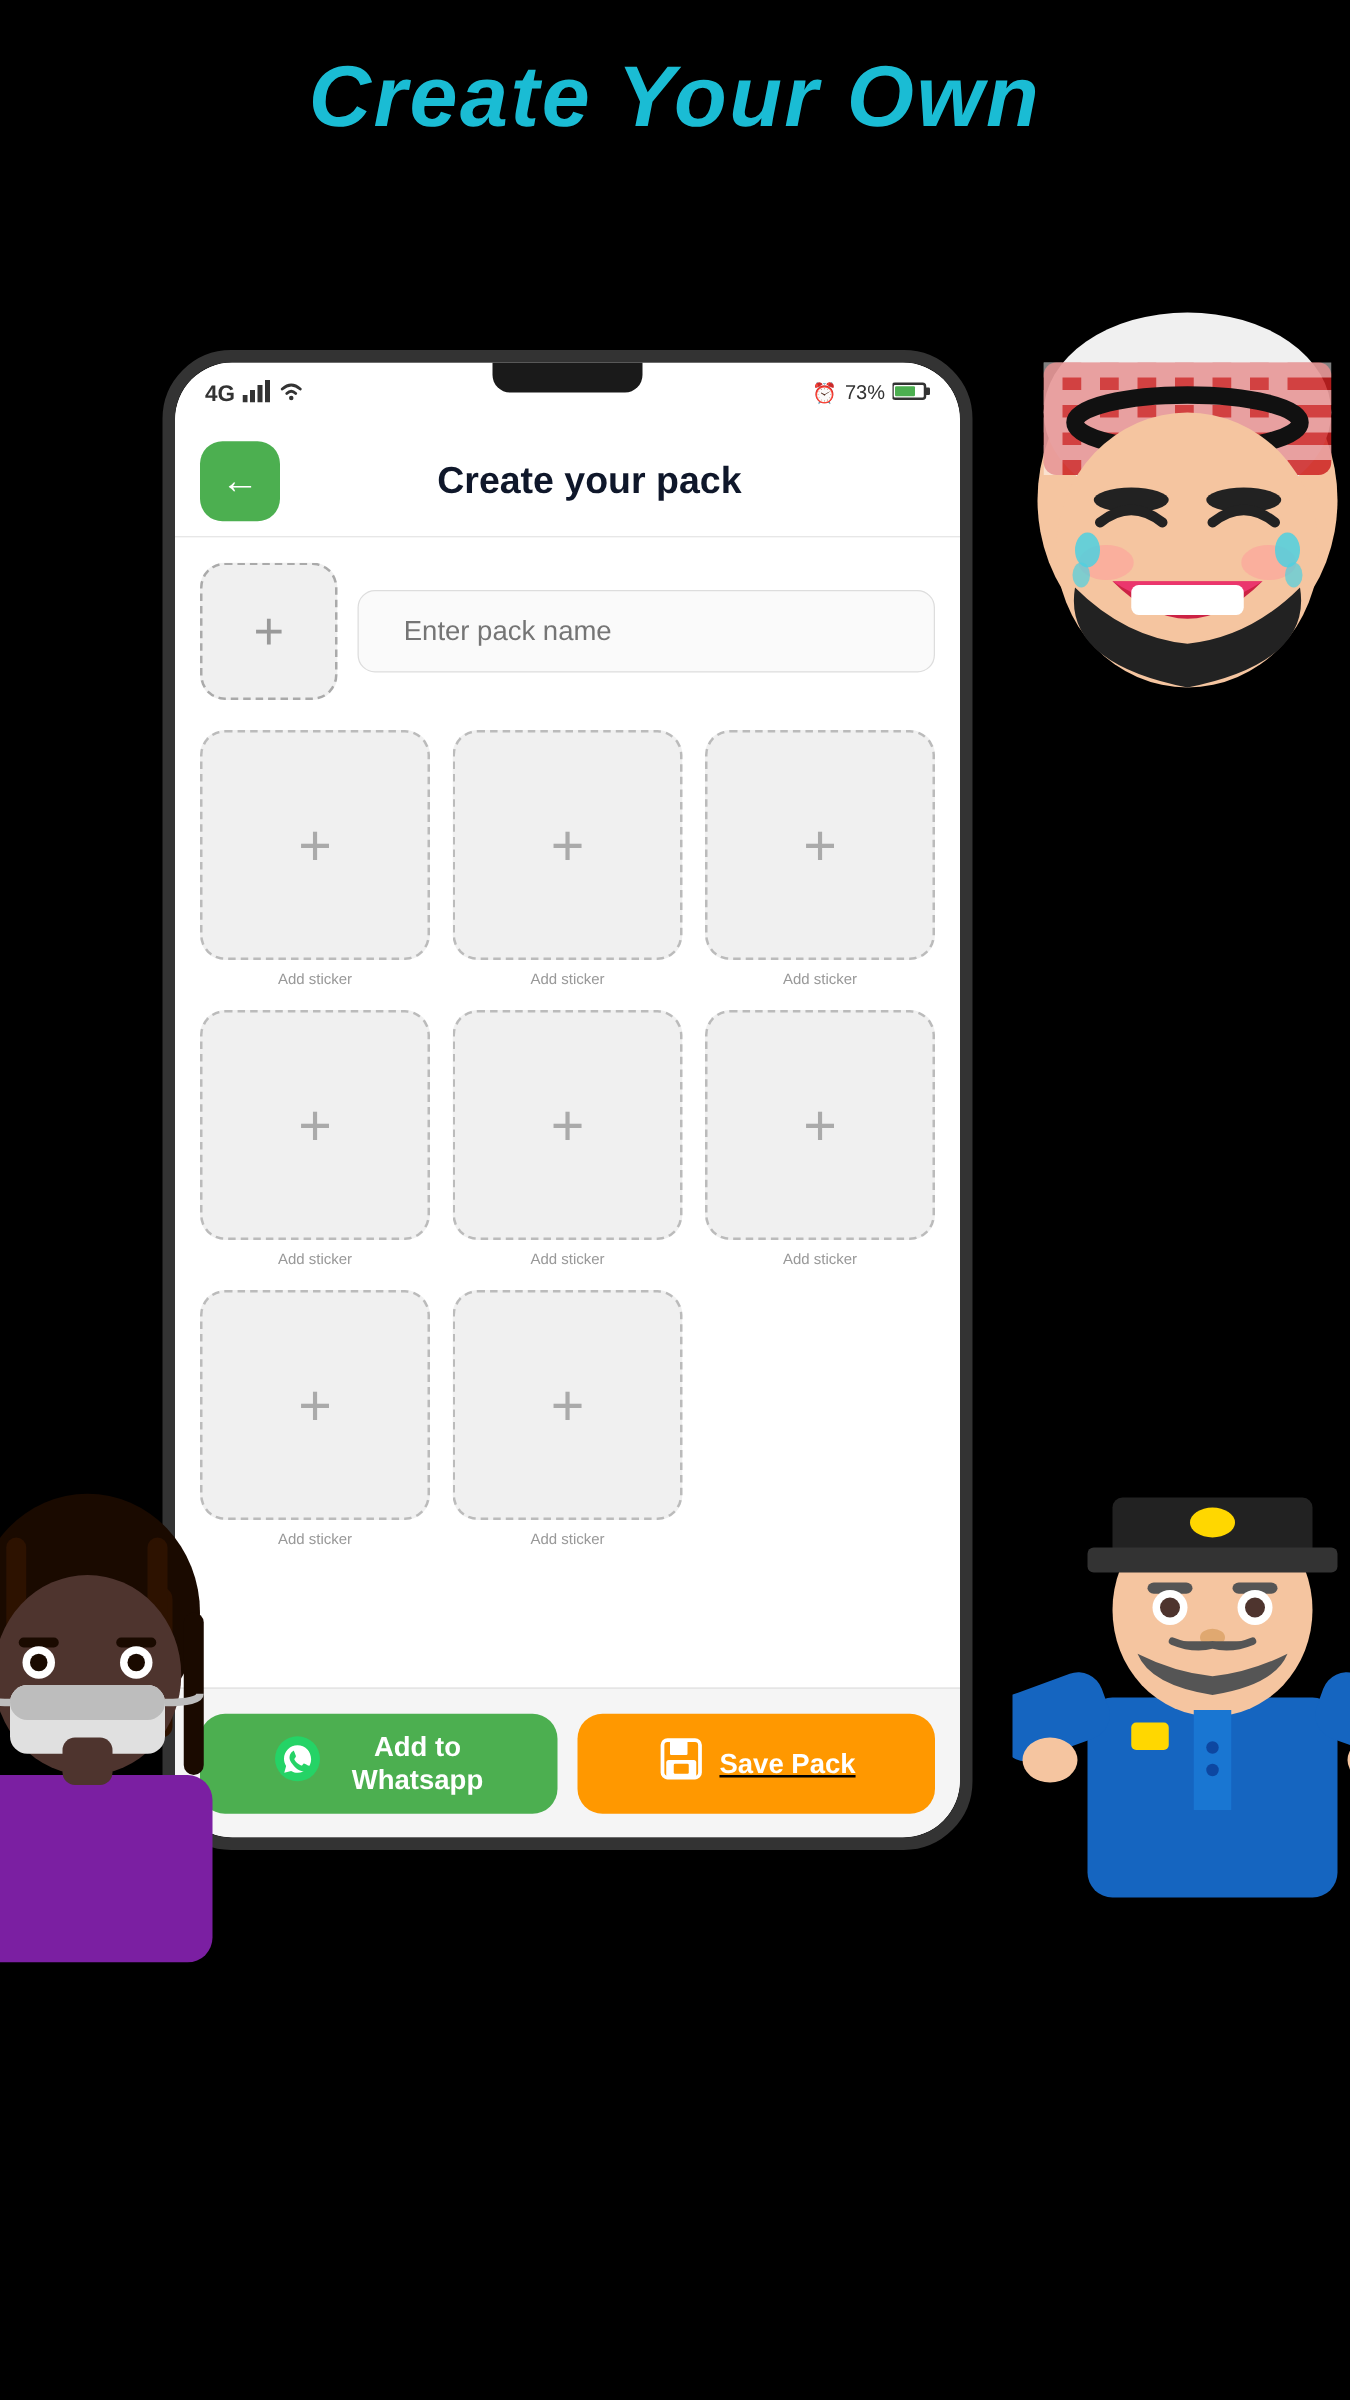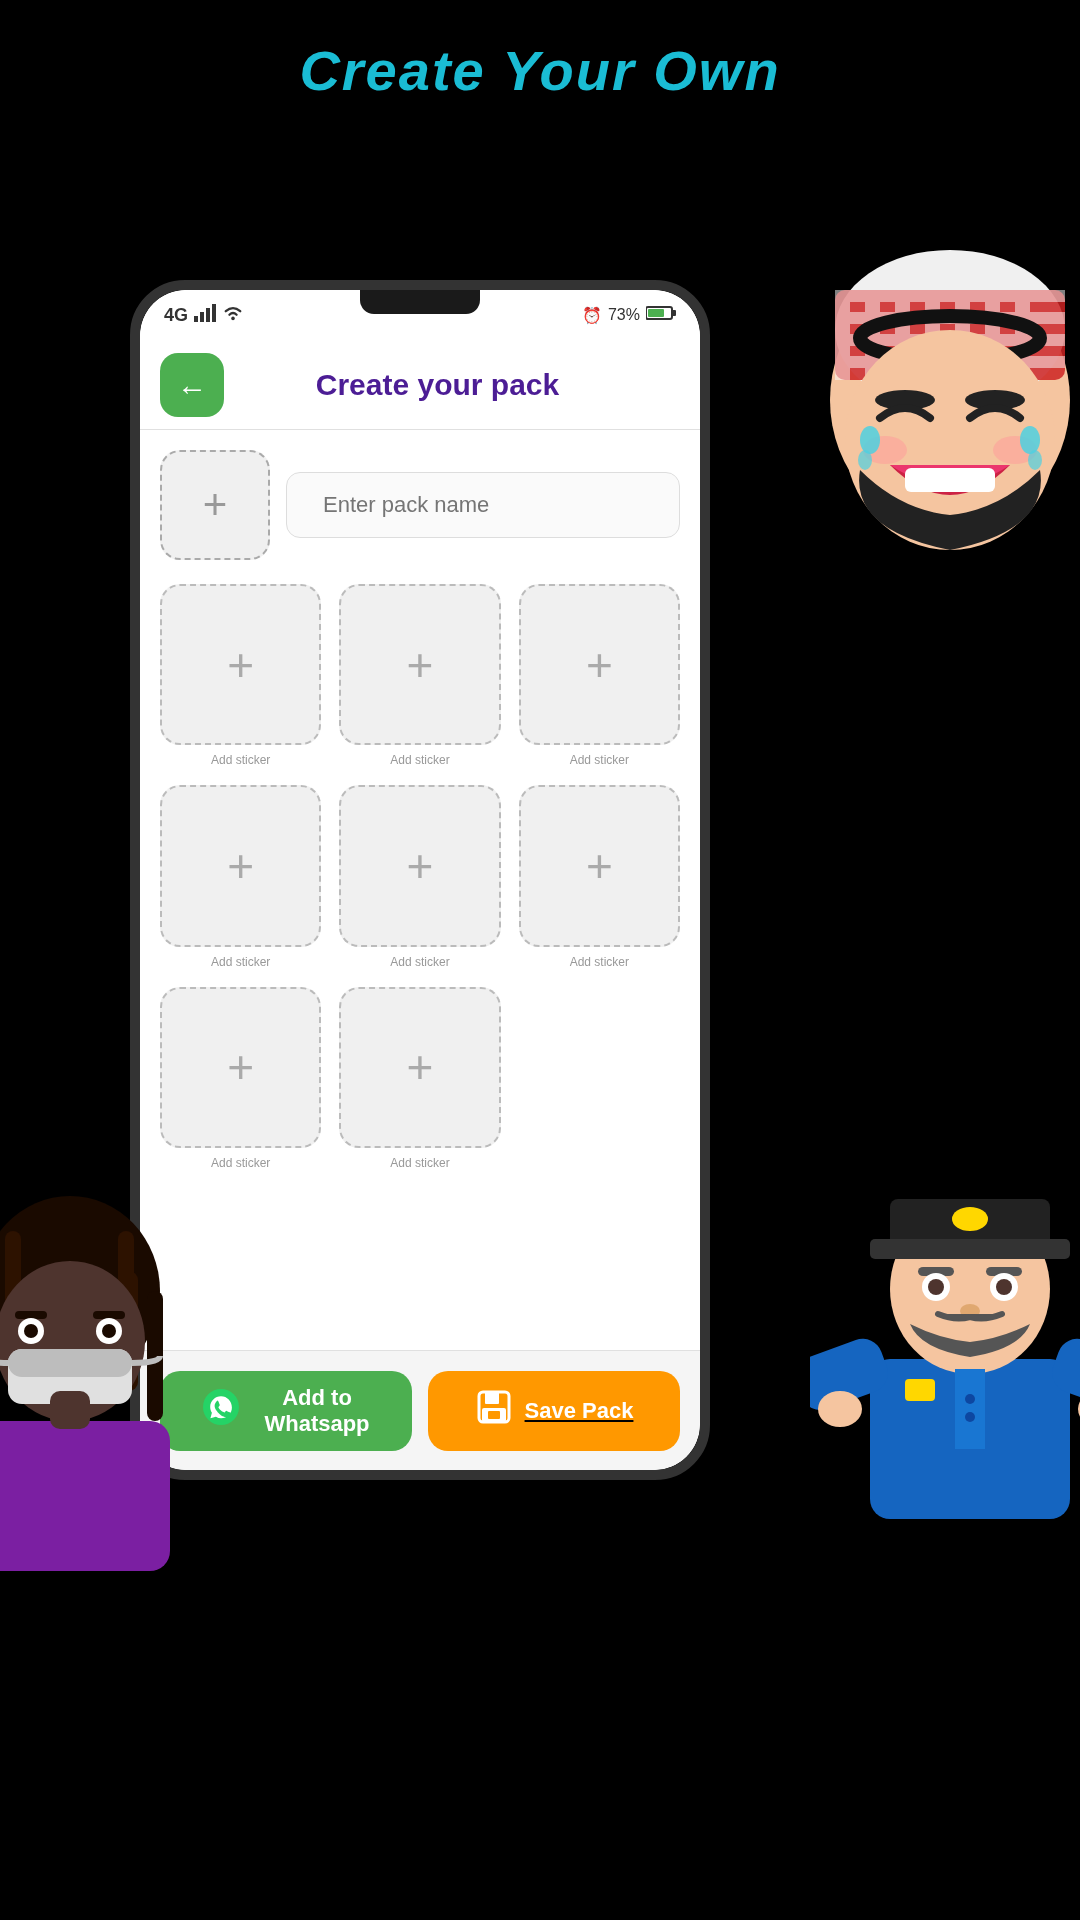--- a/index.html
+++ b/index.html
@@ -17,42 +17,42 @@
     .hero-text {
       position: absolute;
       top: 40px;
       left: 0;
       right: 0;
       text-align: center;
       z-index: 10;
     }
 
     .hero-line1 {
-      font-size: 56px;
+      font-size: 69px;
       font-weight: 900;
       color: #1ABCD4;
       font-style: italic;
       letter-spacing: 2px;
       line-height: 1.1;
     }
 
     .hero-line2 {
       font-size: 96px;
       font-weight: 900;
       color: #1ABCD4;
       letter-spacing: 24px;
       margin-top: 10px;
     }
 
     
     .phone-container {
       position: absolute;
       top: 280px;
       left: 130px;
-      width: 580px;
+      width: 648px;
       height: 1200px;
       background: #1a1a1a;
       border-radius: 55px;
       border: 10px solid #333;
       overflow: hidden;
       z-index: 5;
       box-shadow: 0 30px 80px rgba(0,0,0,0.8);
     }
 
     .phone-screen {
@@ -120,21 +120,21 @@
       color: #fff;
       font-size: 30px;
       font-weight: bold;
     }
 
     .page-title {
       flex: 1;
       text-align: center;
       font-size: 30px;
       font-weight: 700;
-      color: #4c1d95;
+      color: #0f172a;
       margin-right: 64px;
       margin-left: 35px;
     }
 
     
     .scroll-content {
       flex: 1;
       overflow-y: auto;
       background: #fff;
       padding: 20px;

